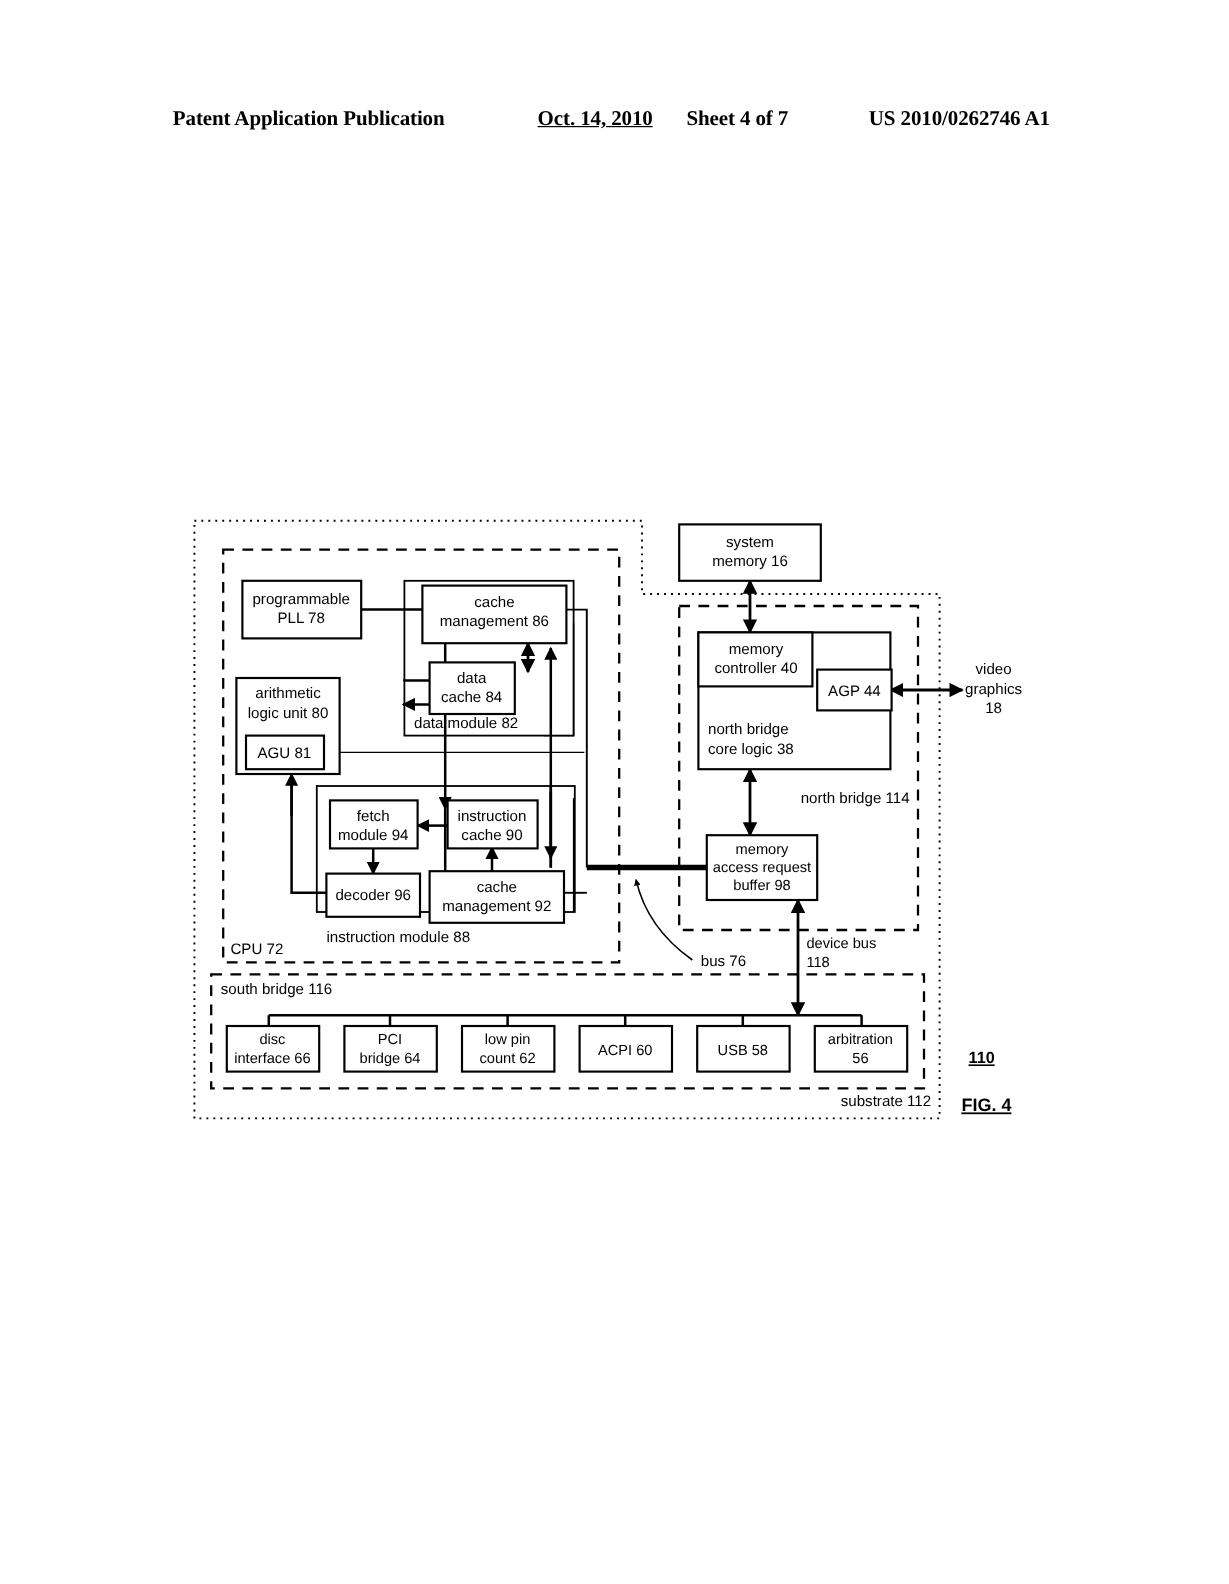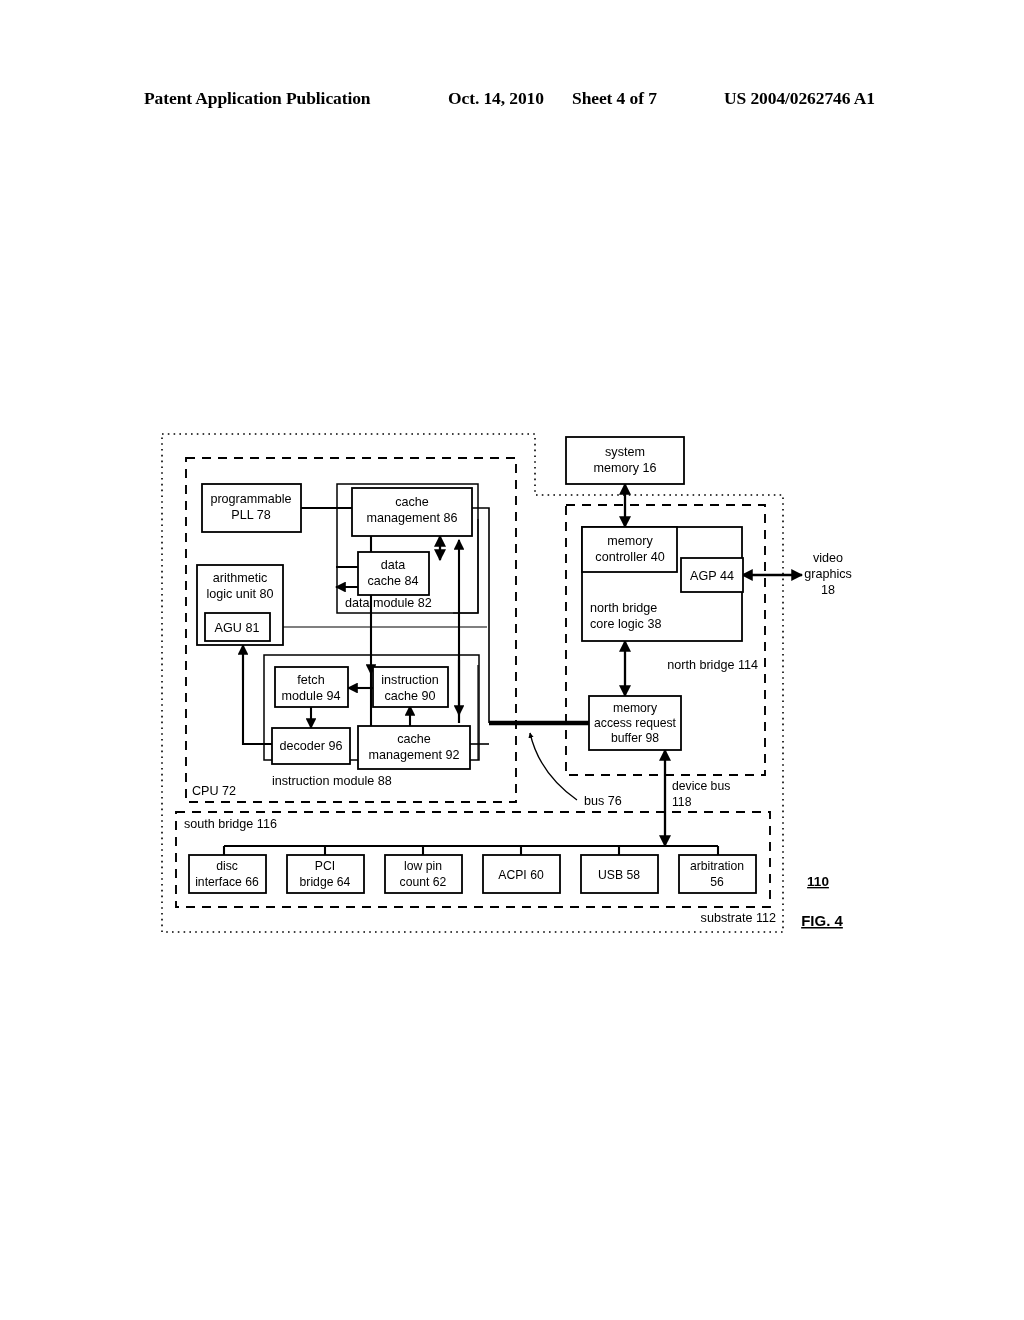--- a/index.html
+++ b/index.html
@@ -28,21 +28,21 @@
     width: 1024px;
     height: 26px;
     font-family: "Liberation Serif", serif;
     font-weight: bold;
     font-size: 17.5px;
     letter-spacing: -0.1px;
     white-space: nowrap;
   }
   .hdr span { position: absolute; top: 0; }
   .hdr-pub   { left: 128px; }
-  .hdr-date  { left: 432px; }
+  .hdr-date  { left: 432px; text-decoration: underline; }
   .hdr-sheet { left: 556px; }
   .hdr-num   { left: 708px; }
 
   
   #figure {
     position: absolute;
     left: 0;
     top: 0;
     width: 1024px;
     height: 1320px;
@@ -69,21 +69,21 @@
 </style>
 </head>
 <body>
 
 <div id="page">
 
   <div class="hdr">
     <span class="hdr-pub">Patent Application Publication</span>
     <span class="hdr-date">Oct. 14, 2010</span>
     <span class="hdr-sheet">Sheet 4 of 7</span>
-    <span class="hdr-num">US 2004/0262746 A1</span>
+    <span class="hdr-num">US 2010/0262746 A1</span>
   </div>
 
   <div id="figure">
   <svg width="1024" height="1320" viewBox="0 0 1024 1320" xmlns="http://www.w3.org/2000/svg">
     <defs>
       <marker id="ah" viewBox="0 0 10 10" refX="9" refY="5" markerWidth="5.2" markerHeight="5.2" orient="auto-start-reverse">
         <path d="M 0 0 L 10 5 L 0 10 z" fill="#000"></path>
       </marker>
       <marker id="ahs" viewBox="0 0 10 10" refX="9" refY="5" markerWidth="4.2" markerHeight="4.2" orient="auto-start-reverse">
         <path d="M 0 0 L 10 5 L 0 10 z" fill="#000"></path>

